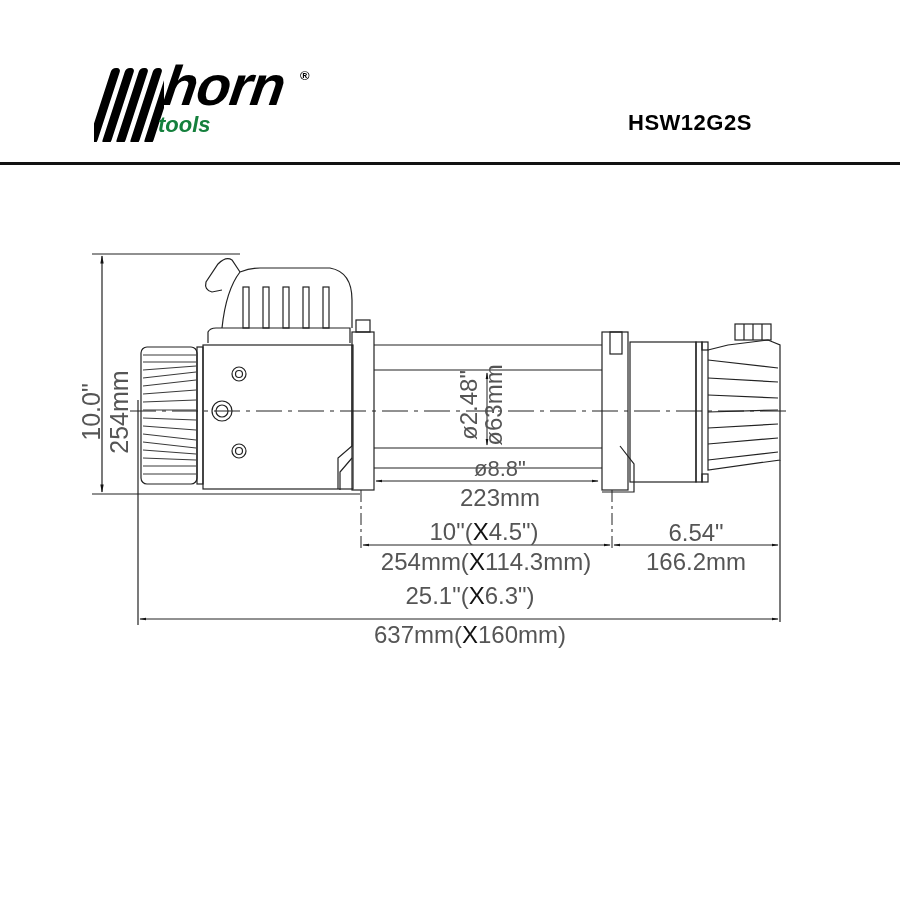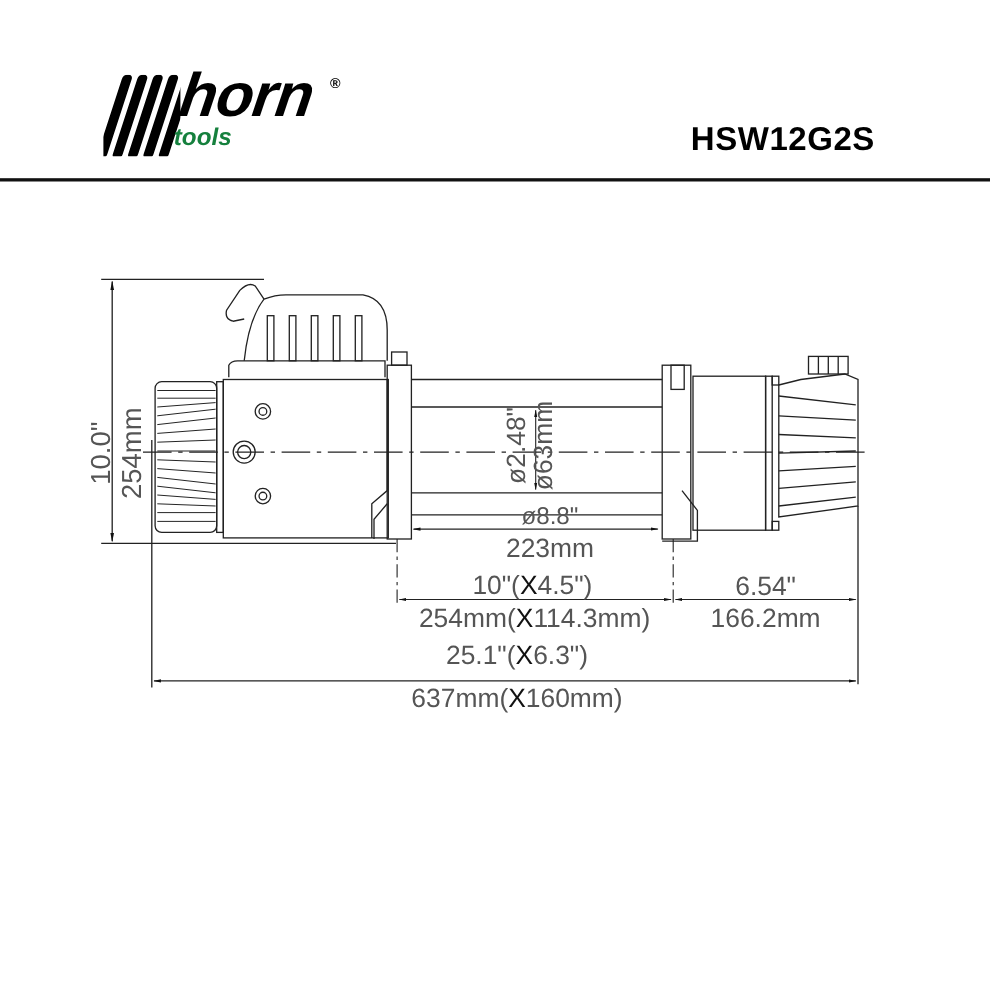--- a/index.html
+++ b/index.html
@@ -2,21 +2,21 @@
 <html><head>
 <meta charset="utf-8">
 <style>
   html, body { margin: 0; padding: 0; background: #ffffff; }
   body { width: 900px; height: 900px; position: relative; overflow: hidden; font-family: "Liberation Sans", sans-serif; }
   .brand { position: absolute; left: 94px; top: 64px; width: 230px; height: 80px; }
   .brand-word { position: absolute; left: 70px; top: -6px; font-family: "Liberation Sans", sans-serif; font-weight: 700; font-style: italic; font-size: 56px; letter-spacing: -1px; color: #000; transform: skewX(-8deg); line-height: 1; }
   .brand-sub { position: absolute; left: 64px; top: 50px; font-family: "Liberation Sans", sans-serif; font-weight: 700; font-style: italic; font-size: 22px; color: #15803d; line-height: 1; letter-spacing: 0px; }
   .brand-reg { position: absolute; left: 206px; top: 4px; font-size: 13px; font-weight: 700; color: #000; }
   .stripes { position: absolute; left: 0; top: 4px; width: 70px; height: 74px; }
-  .model { position: absolute; left: 628px; top: 110px; font-family: "Liberation Sans", sans-serif; font-weight: 700; font-size: 30px; color: #000; letter-spacing: 0.5px; }
+  .model { position: absolute; left: 628px; top: 110px; font-family: "Liberation Sans", sans-serif; font-weight: 700; font-size: 22px; color: #000; letter-spacing: 0.5px; }
   .rule { position: absolute; left: 0; top: 162px; width: 900px; height: 3px; background: #111; }
   svg.drawing { position: absolute; left: 0; top: 0; }
   .dimtxt { font-family: "Liberation Sans", sans-serif; fill: #555; font-weight: 400; }
   .dimtxt-x { fill: #111; }
 </style>
 </head>
 <body>
 
 <div class="brand">
   <svg class="stripes" viewBox="0 0 70 74">

